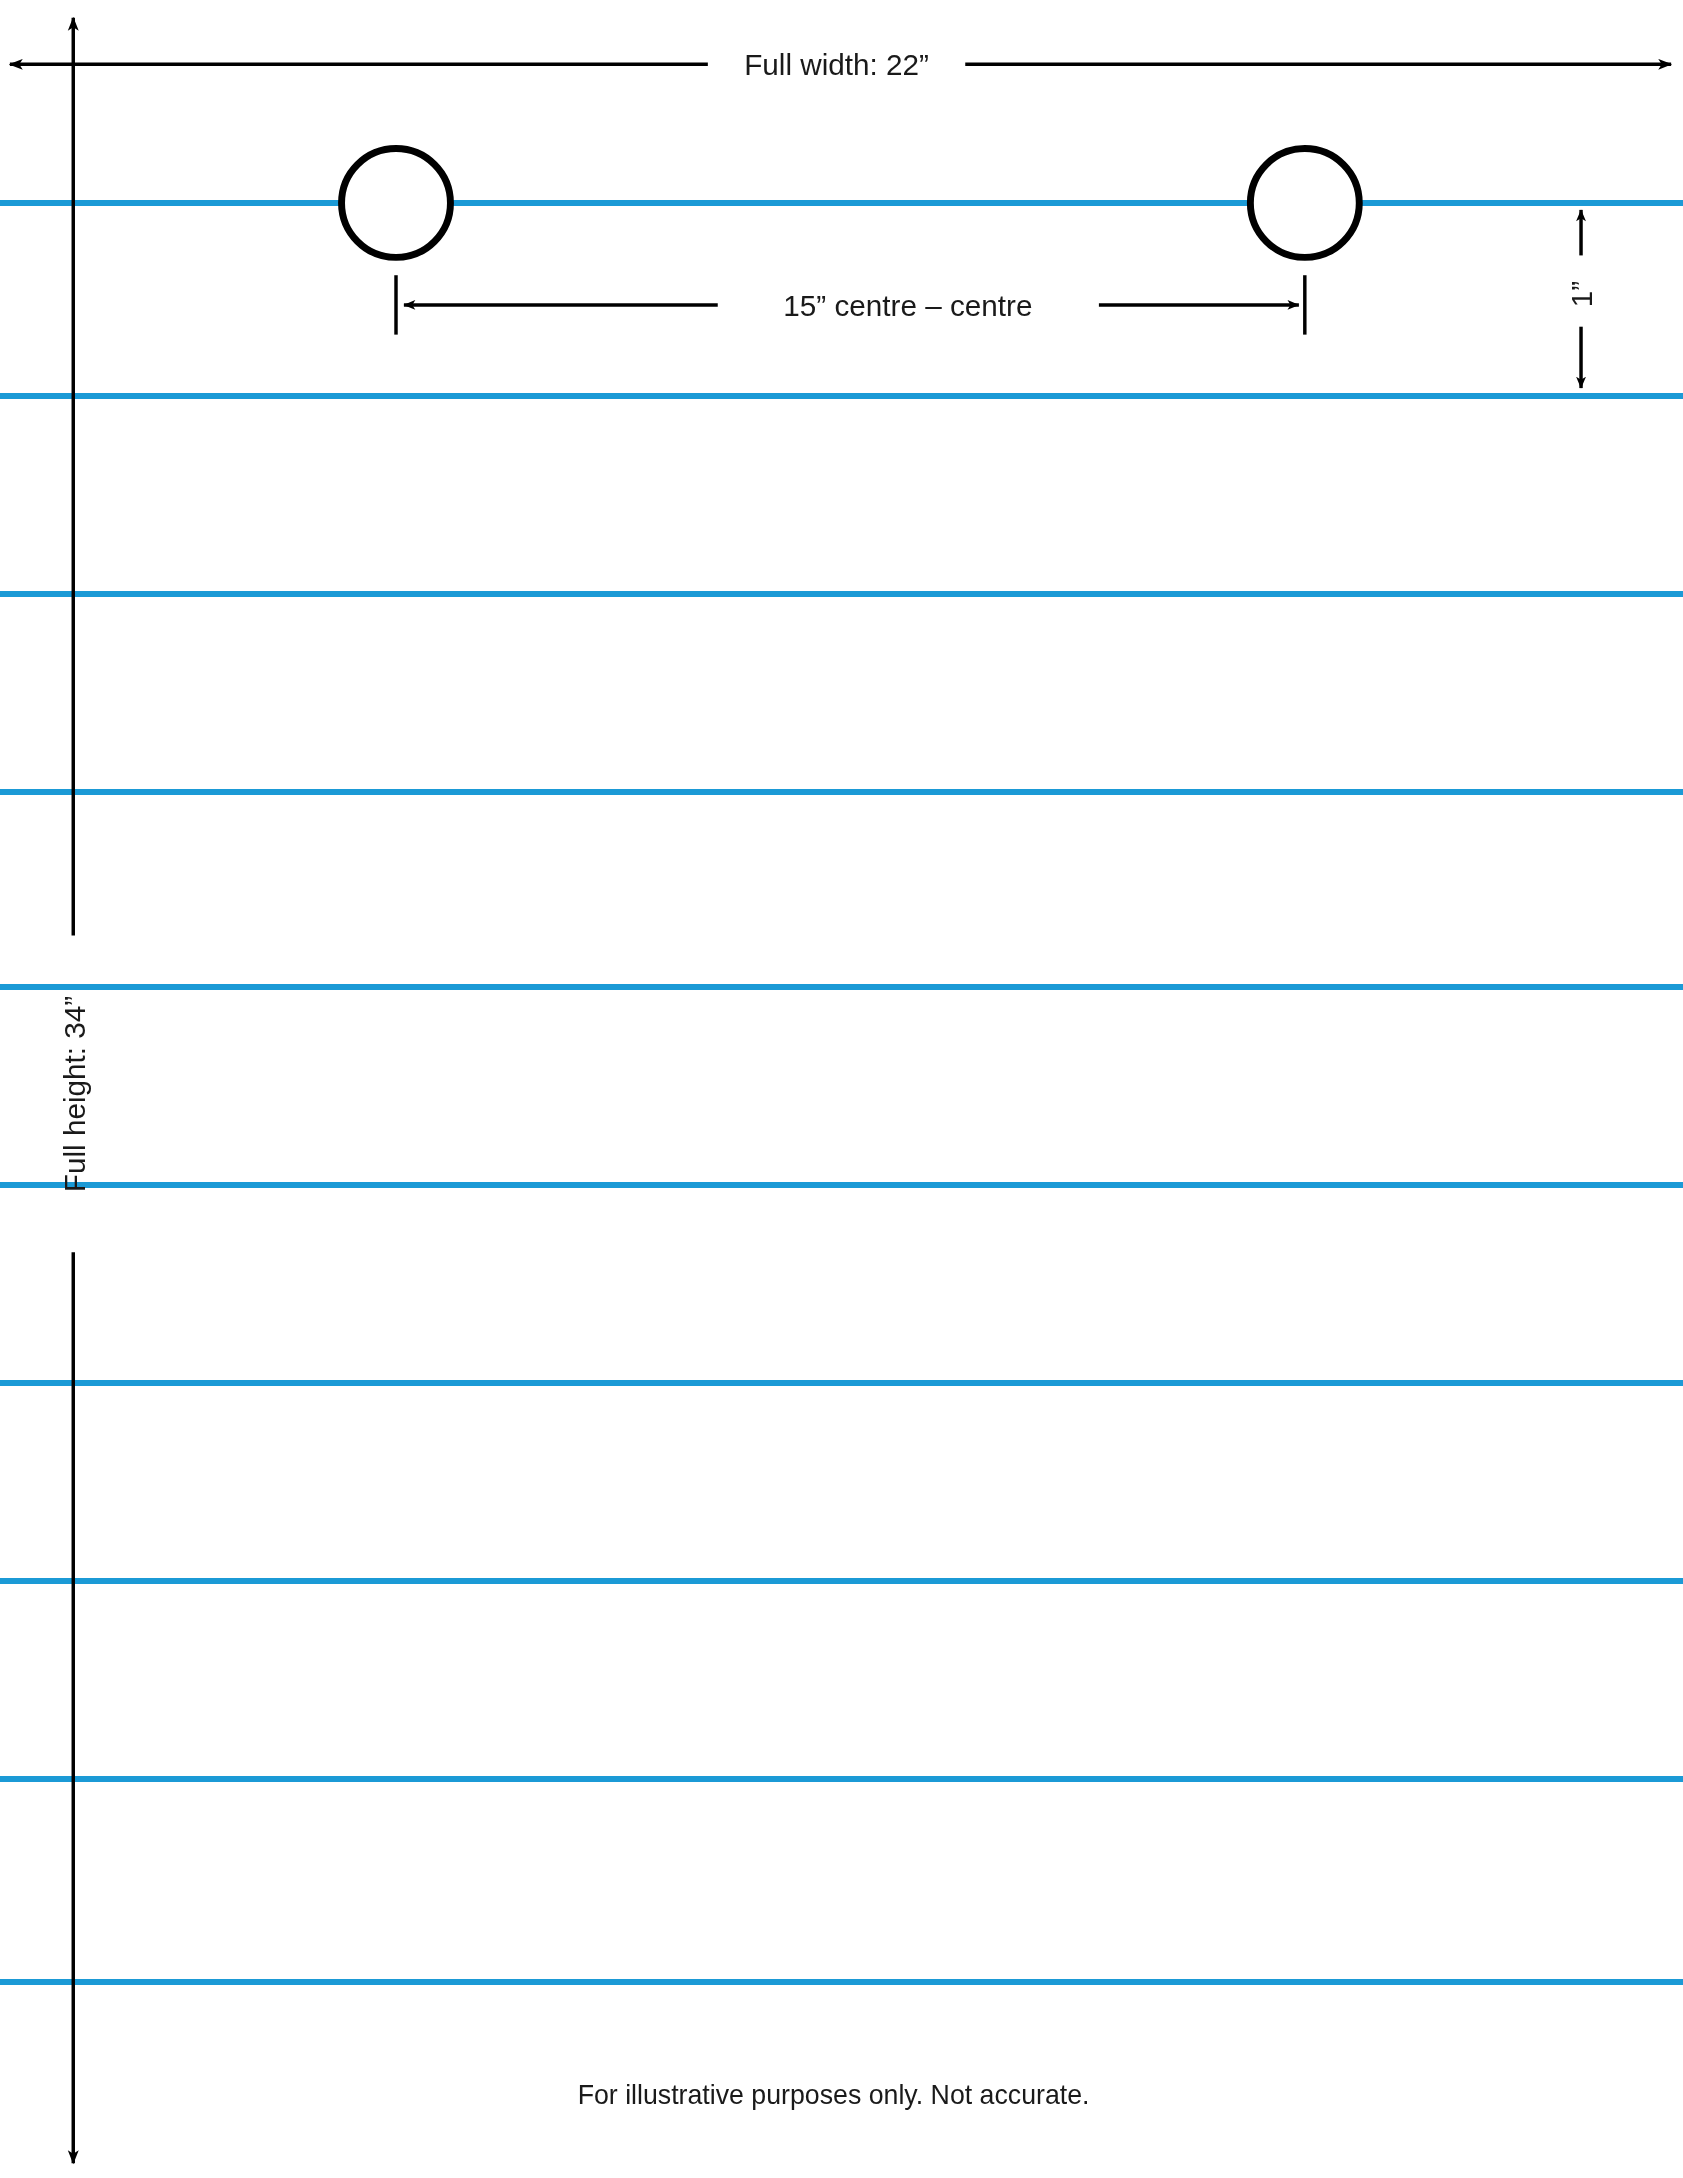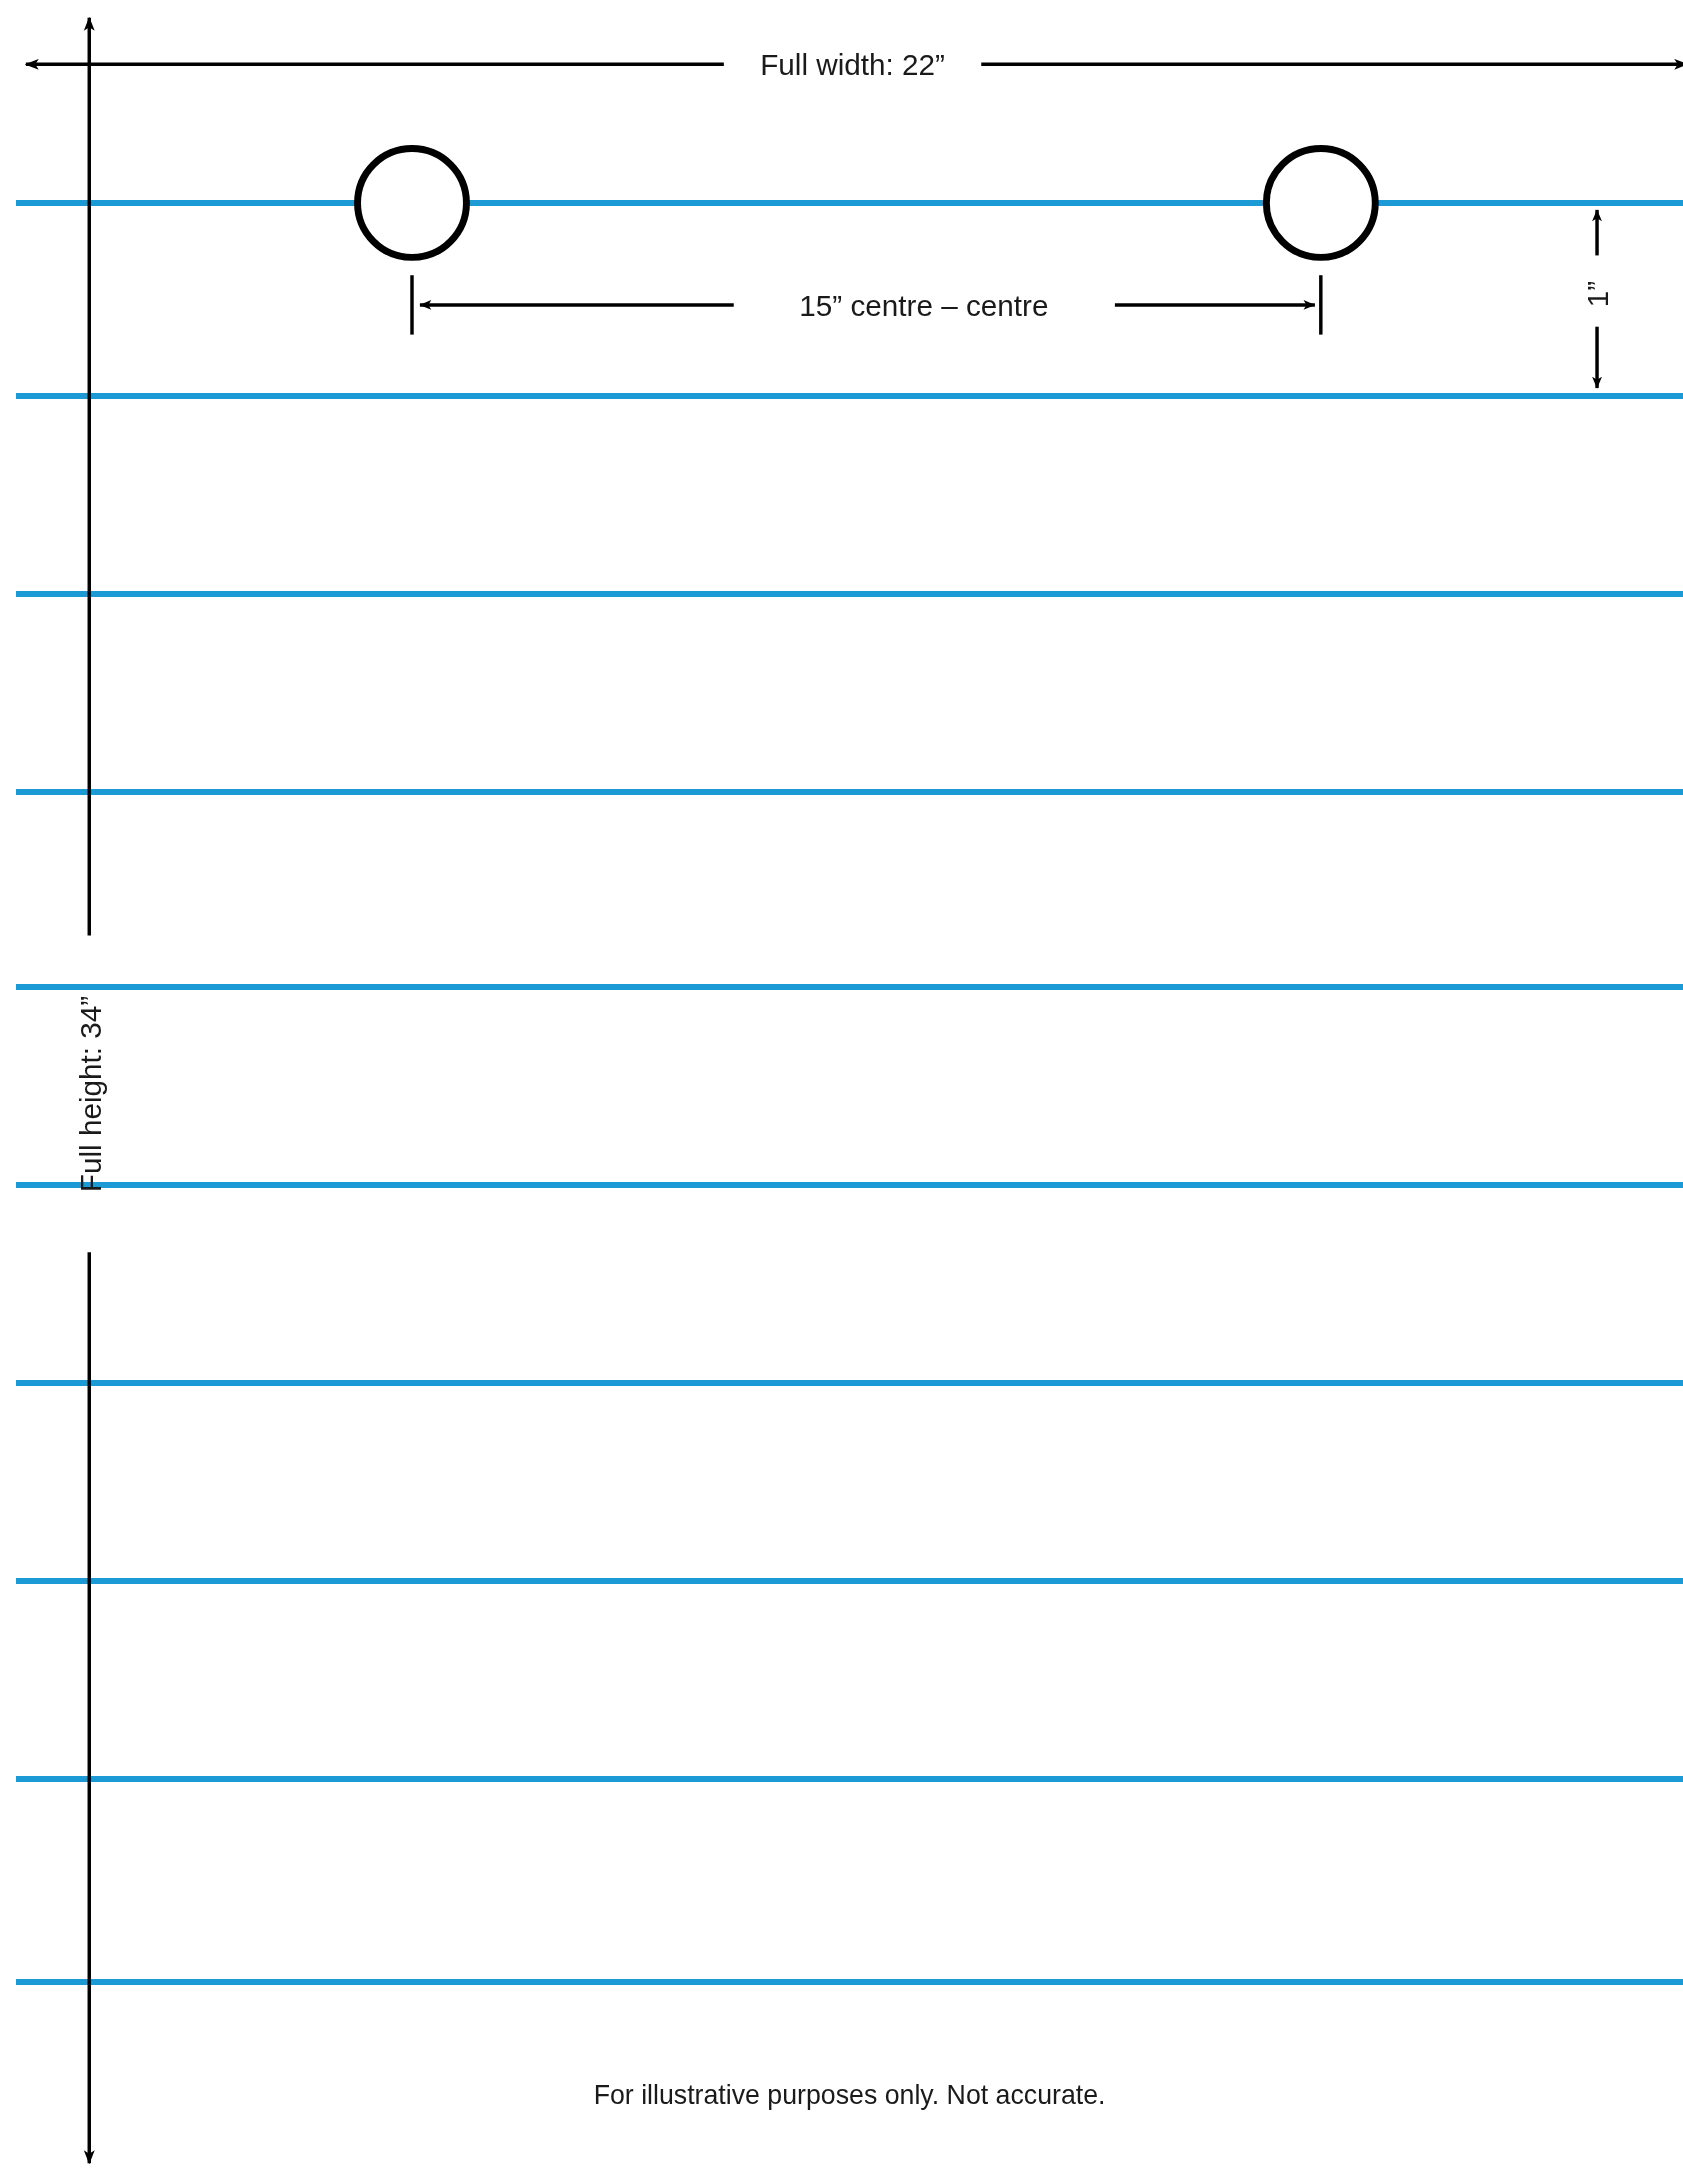--- a/index.html
+++ b/index.html
@@ -10,21 +10,20 @@
   body {
     width: 1683px;
     height: 2178px;
     font-family: "Liberation Sans", sans-serif;
     overflow: hidden;
   }
   #stage {
     position: relative;
     width: 1621px;
     height: 2178px;
-    margin-left: 16px;
   }
   svg#diagram {
     position: absolute;
     top: 0;
     left: 0;
     width: 1683px;
     height: 2178px;
     display: block;
   }
   .dim-label {

